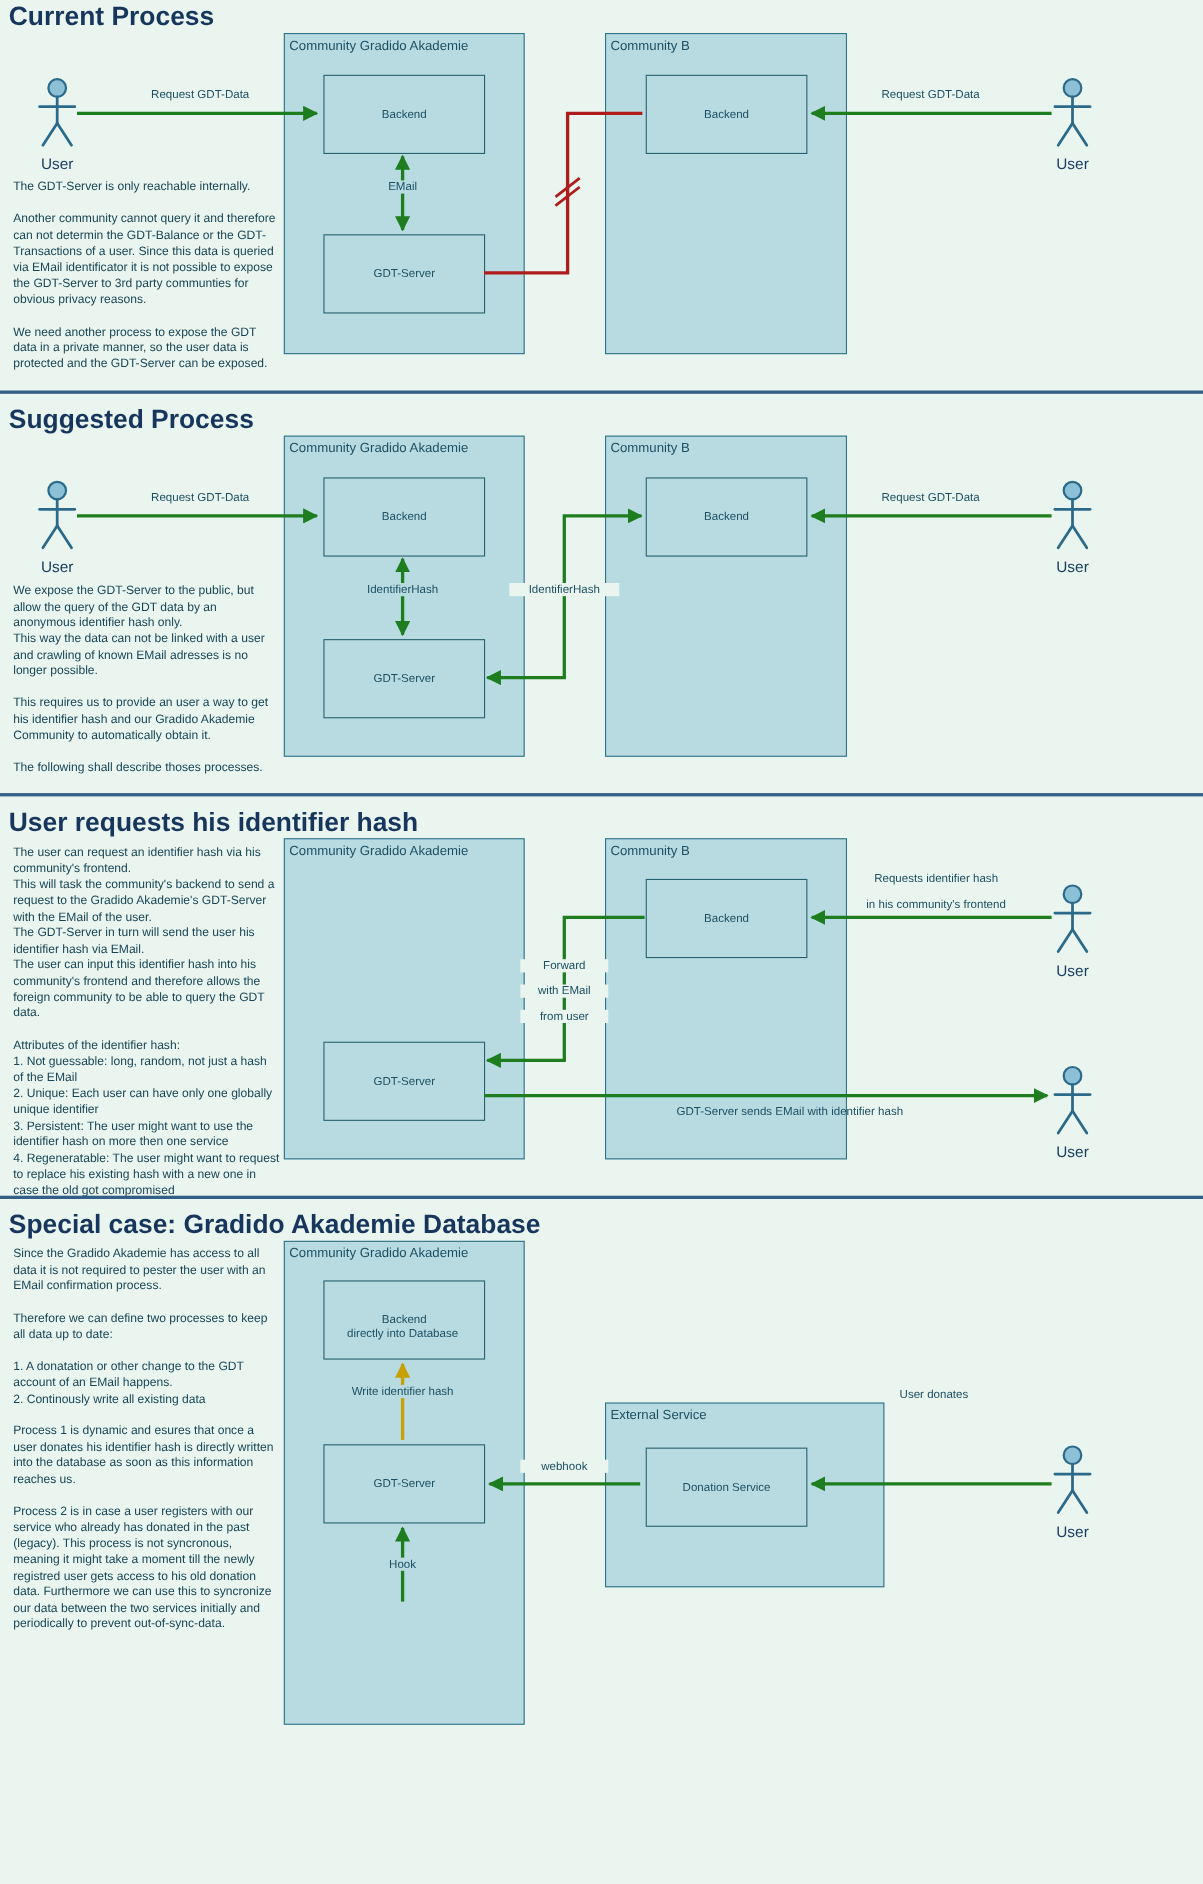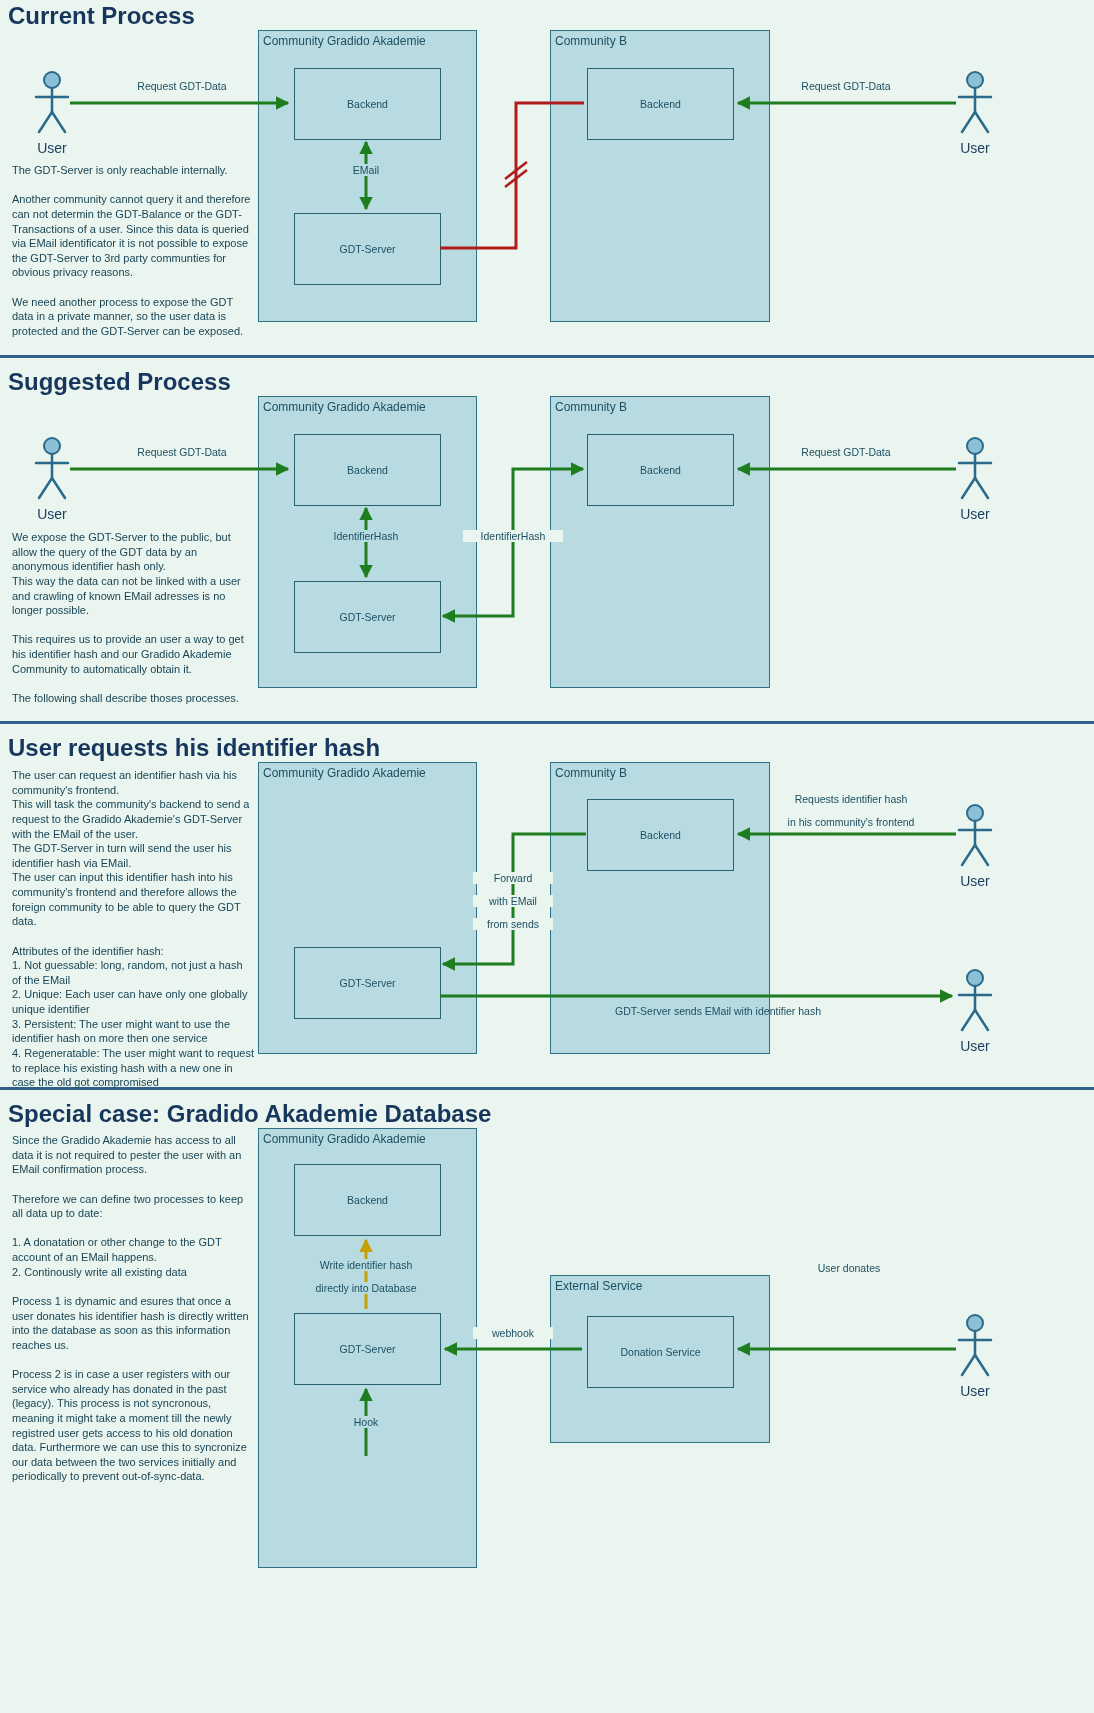--- a/index.html
+++ b/index.html
@@ -218,21 +218,21 @@
       <line class="actor-line" x1="20" y1="42" x2="7" y2="62"></line>
       <line class="actor-line" x1="20" y1="42" x2="33" y2="62"></line>
     </svg>
     <div class="actor-label">User</div>
   </div>
 
   <div class="alabel" style="left:741px;top:793px;width:220px">Requests identifier hash</div>
   <div class="alabel" style="left:741px;top:816px;width:220px">in his community's frontend</div>
   <div class="alabel bgpage" style="left:473px;top:872px;width:80px">Forward</div>
   <div class="alabel bgpage" style="left:473px;top:895px;width:80px">with EMail</div>
-  <div class="alabel bgpage" style="left:473px;top:918px;width:80px">from sends</div>
+  <div class="alabel bgpage" style="left:473px;top:918px;width:80px">from user</div>
   <div class="alabel" style="left:557px;top:1005px;width:322px">GDT-Server sends EMail with identifier hash</div>
 
   <div class="divider" style="top:1087px"></div>
 
   <h2 class="sec-title" style="left:8px;top:1100px">Special case: Gradido Akademie Database</h2>
 
   <div class="para" style="left:12px;top:1133px;width:242px">Since the Gradido Akademie has access to all data it is not required to pester the user with an EMail confirmation process.
 
 Therefore we can define two processes to keep all data up to date:
 
@@ -246,37 +246,37 @@
   <div class="comm" style="left:258px;top:1128px;width:219px;height:440px">
     <div class="comm-label">Community Gradido Akademie</div>
     <div class="node" style="left:35px;top:35px;width:147px;height:72px">
       <span>Backend</span>
     </div>
     <div class="node" style="left:35px;top:184px;width:147px;height:72px">
       <span>GDT-Server</span>
     </div>
   </div>
 
-  <div class="comm" style="left:550px;top:1275px;width:220px;height:168px">
+  <div class="comm" style="left:550px;top:1275px;width:254px;height:168px">
     <div class="comm-label">External Service</div>
     <div class="node" style="left:36px;top:40px;width:147px;height:72px">
       <span>Donation Service</span>
     </div>
   </div>
 
   <div class="actor" style="left:955px;top:1313px">
     <svg width="40" height="64" viewBox="0 0 40 64">
       <circle class="actor-head" cx="20" cy="10" r="8"></circle>
       <line class="actor-line" x1="20" y1="18" x2="20" y2="42"></line>
       <line class="actor-line" x1="4" y1="27" x2="36" y2="27"></line>
       <line class="actor-line" x1="20" y1="42" x2="7" y2="62"></line>
       <line class="actor-line" x1="20" y1="42" x2="33" y2="62"></line>
     </svg>
     <div class="actor-label">User</div>
   </div>
 
   <div class="alabel bgbox" style="left:306px;top:1259px;width:120px">Write identifier hash</div>
-  <div class="alabel bgbox" style="left:306px;top:1282px;width:120px">directly into Database</div>
+  <div class="alabel bgbox" style="left:306px;top:1206px;width:120px">directly into Database</div>
   <div class="alabel bgbox" style="left:336px;top:1416px;width:60px">Hook</div>
   <div class="alabel bgpage" style="left:473px;top:1327px;width:80px">webhook</div>
   <div class="alabel bgpage" style="left:789px;top:1262px;width:120px">User donates</div>
 
 </div>
 
 </body></html>

